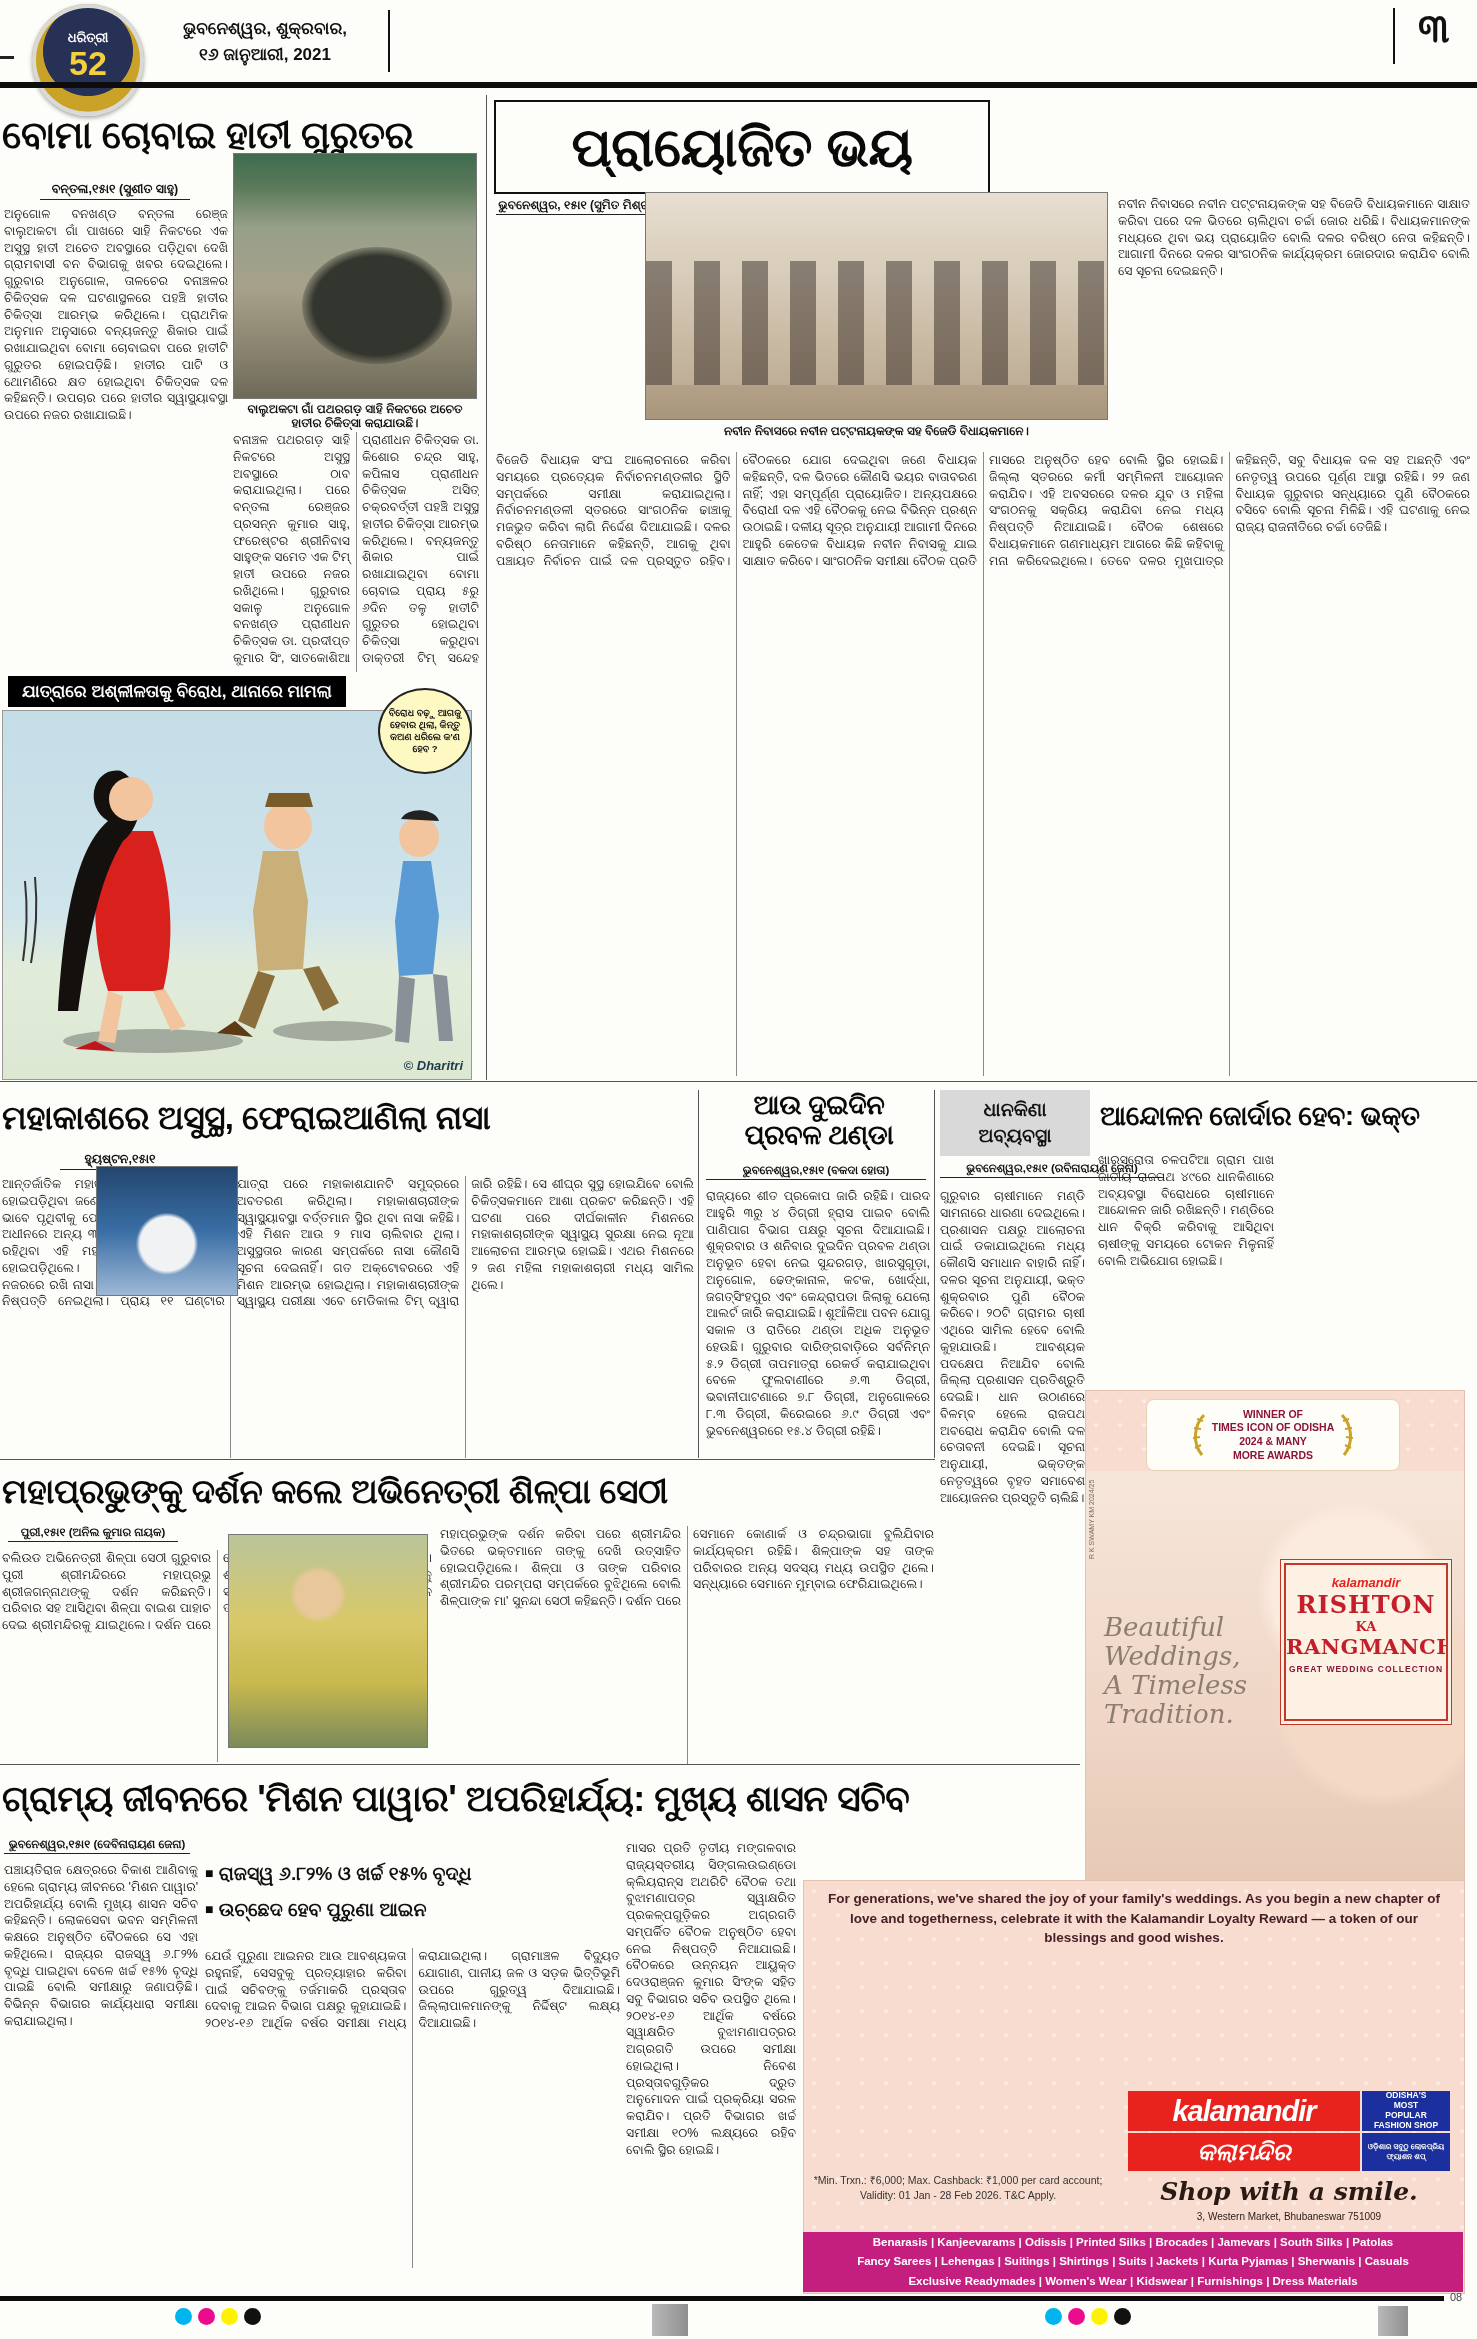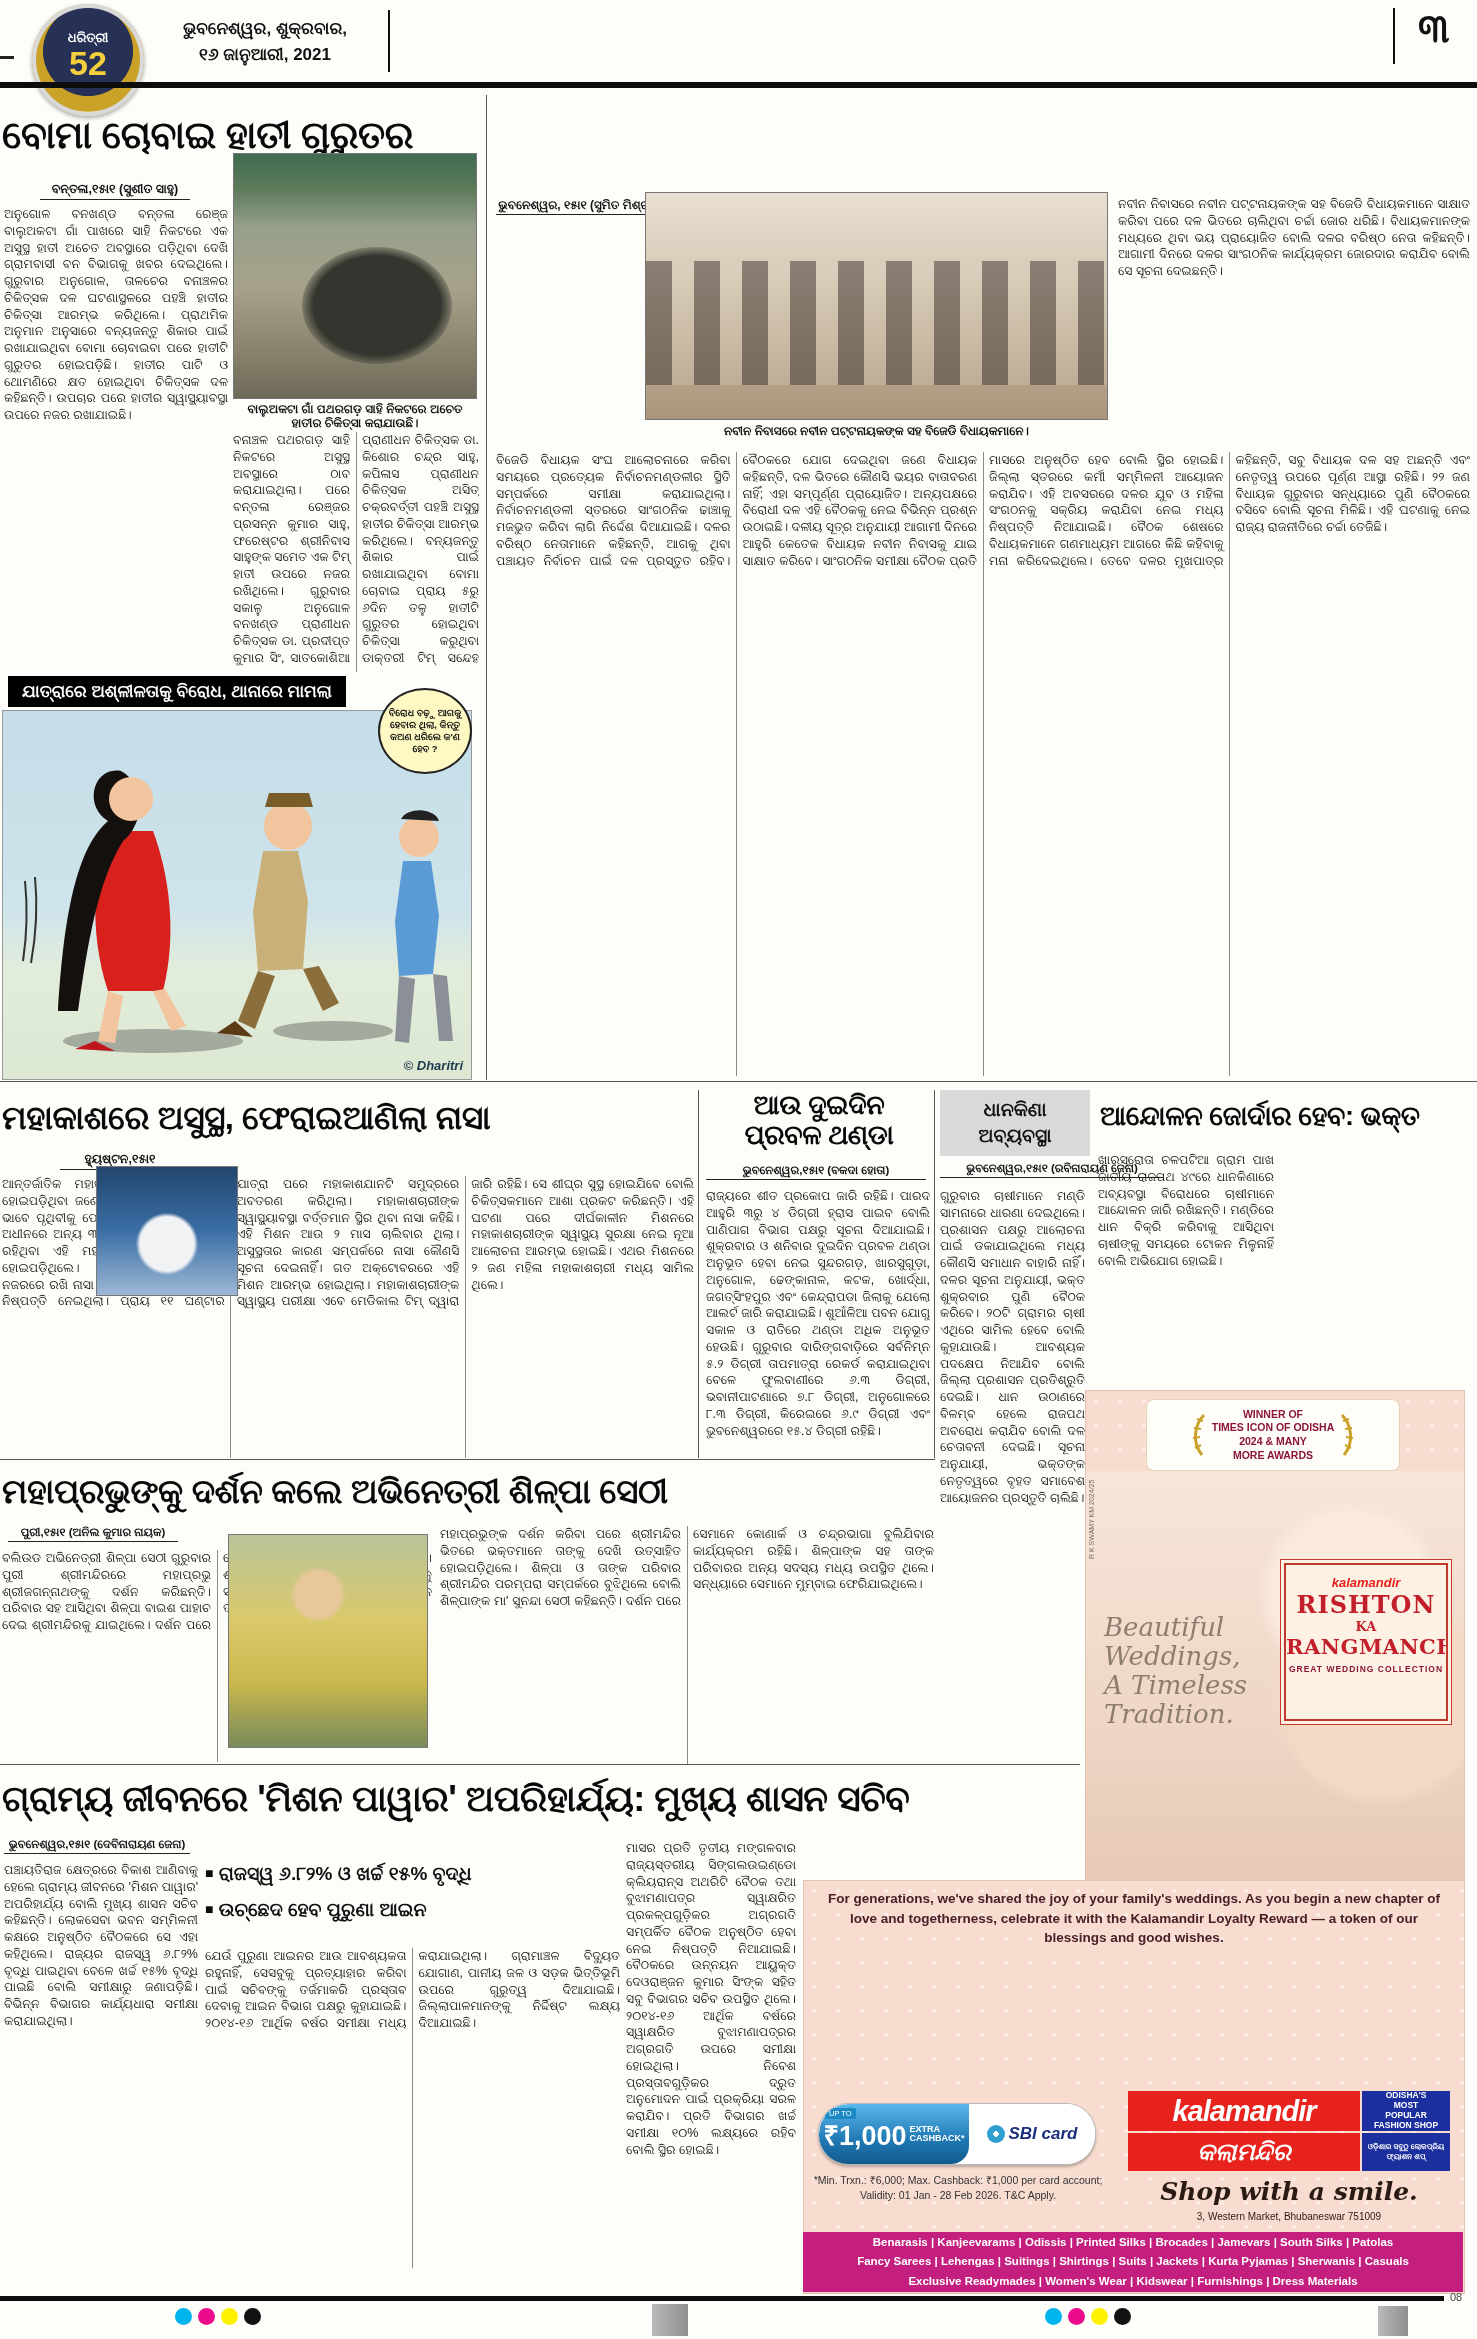--- a/index.html
+++ b/index.html
@@ -110,20 +110,23 @@
     <g stroke="#333" stroke-width="2" fill="none">
           <path d="M20 250 q6 -40 2 -80"></path>
           <path d="M28 252 q8 -44 4 -86"></path>
         </g>
   </svg>
   <div style="position:absolute;right:8px;bottom:6px;font-size:13px;font-style:italic;color:#1d3a4a;font-weight:bold;">© Dharitri</div>
 </div>
 <div class="abs bubble" style="left:378px;top:688px;width:94px;height:86px;z-index:5;">ବିରୋଧ ବଢ଼ୁ ଆଗକୁ ହେବାର ଥିଲା, କିନ୍ତୁ କଅଣ ଧରିଲେ କ'ଣ ହେବ ?</div>
 
 <div class="abs vrule" style="left:486px;top:95px;height:985px;"></div>
+<div class="abs" style="left:494px;top:100px;width:492px;height:90px;border:2px solid #111;display:flex;align-items:center;justify-content:center;">
+  <div class="headline" style="font-size:54px;">ପ୍ରାୟୋଜିତ ଭୟ</div>
+</div>
 <div class="abs byline" style="left:496px;top:198px;width:160px;white-space:normal;font-size:12px;">ଭୁବନେଶ୍ୱର, ୧୫ା୧ (ସୁମିତ ମିଶ୍ର)</div>
 <div class="abs photo" style="left:645px;top:192px;width:463px;height:228px;background:
   linear-gradient(180deg,#e8dfd2 0%,#d8ccb8 35%,#bfae94 70%,#a8957c 100%);">
   <div style="position:absolute;left:0;top:30%;width:100%;height:55%;background:repeating-linear-gradient(90deg,rgba(70,60,55,.55) 0 26px,rgba(220,210,195,.25) 26px 48px);"></div>
 </div>
 <div class="abs caption" style="left:645px;top:424px;width:463px;">ନବୀନ ନିବାସରେ ନବୀନ ପଟ୍ଟନାୟକଙ୍କ ସହ ବିଜେଡି ବିଧାୟକମାନେ।</div>
 <div class="abs body-text" style="left:1118px;top:196px;width:352px;height:246px;">ନବୀନ ନିବାସରେ ନବୀନ ପଟ୍ଟନାୟକଙ୍କ ସହ ବିଜେଡି ବିଧାୟକମାନେ ସାକ୍ଷାତ କରିବା ପରେ ଦଳ ଭିତରେ ଚାଲିଥିବା ଚର୍ଚ୍ଚା ଜୋର ଧରିଛି। ବିଧାୟକମାନଙ୍କ ମଧ୍ୟରେ ଥିବା ଭୟ ପ୍ରାୟୋଜିତ ବୋଲି ଦଳର ବରିଷ୍ଠ ନେତା କହିଛନ୍ତି। ଆଗାମୀ ଦିନରେ ଦଳର ସାଂଗଠନିକ କାର୍ଯ୍ୟକ୍ରମ ଜୋରଦାର କରାଯିବ ବୋଲି ସେ ସୂଚନା ଦେଇଛନ୍ତି।</div>
 <div class="abs body-text cols4" style="left:496px;top:452px;width:974px;height:624px;">ବିଜେଡି ବିଧାୟକ ସଂଘ ଆଲୋଚନାରେ କରିବା ସମୟରେ ପ୍ରତ୍ୟେକ ନିର୍ବାଚନମଣ୍ଡଳୀର ସ୍ଥିତି ସମ୍ପର୍କରେ ସମୀକ୍ଷା କରାଯାଇଥିଲା। ନିର୍ବାଚନମଣ୍ଡଳୀ ସ୍ତରରେ ସାଂଗଠନିକ ଢାଞ୍ଚାକୁ ମଜଭୁତ କରିବା ଲାଗି ନିର୍ଦ୍ଦେଶ ଦିଆଯାଇଛି। ଦଳର ବରିଷ୍ଠ ନେତାମାନେ କହିଛନ୍ତି, ଆଗକୁ ଥିବା ପଞ୍ଚାୟତ ନିର୍ବାଚନ ପାଇଁ ଦଳ ପ୍ରସ୍ତୁତ ରହିବ। ବୈଠକରେ ଯୋଗ ଦେଇଥିବା ଜଣେ ବିଧାୟକ କହିଛନ୍ତି, ଦଳ ଭିତରେ କୌଣସି ଭୟର ବାତାବରଣ ନାହିଁ; ଏହା ସମ୍ପୂର୍ଣ୍ଣ ପ୍ରାୟୋଜିତ। ଅନ୍ୟପକ୍ଷରେ ବିରୋଧୀ ଦଳ ଏହି ବୈଠକକୁ ନେଇ ବିଭିନ୍ନ ପ୍ରଶ୍ନ ଉଠାଇଛି। ଦଳୀୟ ସୂତ୍ର ଅନୁଯାୟୀ ଆଗାମୀ ଦିନରେ ଆହୁରି କେତେକ ବିଧାୟକ ନବୀନ ନିବାସକୁ ଯାଇ ସାକ୍ଷାତ କରିବେ। ସାଂଗଠନିକ ସମୀକ୍ଷା ବୈଠକ ପ୍ରତି ମାସରେ ଅନୁଷ୍ଠିତ ହେବ ବୋଲି ସ୍ଥିର ହୋଇଛି। ଜିଲ୍ଲା ସ୍ତରରେ କର୍ମୀ ସମ୍ମିଳନୀ ଆୟୋଜନ କରାଯିବ। ଏହି ଅବସରରେ ଦଳର ଯୁବ ଓ ମହିଳା ସଂଗଠନକୁ ସକ୍ରିୟ କରାଯିବା ନେଇ ମଧ୍ୟ ନିଷ୍ପତ୍ତି ନିଆଯାଇଛି। ବୈଠକ ଶେଷରେ ବିଧାୟକମାନେ ଗଣମାଧ୍ୟମ ଆଗରେ କିଛି କହିବାକୁ ମନା କରିଦେଇଥିଲେ। ତେବେ ଦଳର ମୁଖପାତ୍ର କହିଛନ୍ତି, ସବୁ ବିଧାୟକ ଦଳ ସହ ଅଛନ୍ତି ଏବଂ ନେତୃତ୍ୱ ଉପରେ ପୂର୍ଣ୍ଣ ଆସ୍ଥା ରହିଛି। ୨୨ ଜଣ ବିଧାୟକ ଗୁରୁବାର ସନ୍ଧ୍ୟାରେ ପୁଣି ବୈଠକରେ ବସିବେ ବୋଲି ସୂଚନା ମିଳିଛି। ଏହି ଘଟଣାକୁ ନେଇ ରାଜ୍ୟ ରାଜନୀତିରେ ଚର୍ଚ୍ଚା ତେଜିଛି।</div>
 <div class="abs hrule" style="left:0;top:1081px;width:1477px;"></div>
 
@@ -201,34 +204,20 @@
     <div style="font-size:13px;font-style:italic;color:#e8221c;font-family:'Liberation Sans',sans-serif;font-weight:bold;">kalamandir</div>
     <div style="font-size:24px;font-weight:bold;letter-spacing:1px;">RISHTON</div>
     <div style="font-size:13px;font-weight:bold;">KA</div>
     <div style="font-size:21px;font-weight:bold;letter-spacing:0.5px;">RANGMANCH</div>
     <div style="font-size:8.5px;letter-spacing:1px;color:#8a1538;margin-top:5px;font-family:'Liberation Sans',sans-serif;font-weight:bold;">GREAT WEDDING COLLECTION</div>
   </div>
   <div class="abs" style="left:2px;top:168px;transform:rotate(-90deg);transform-origin:left top;font-size:7px;color:#7a6a60;white-space:nowrap;">R K SWAMY KM 2024/25</div>
 </div>
 <div class="abs ad-bg" style="left:803px;top:1880px;width:660px;height:412px;border:1px solid #e3c2b2;">
   <div style="position:absolute;left:16px;top:8px;width:628px;font-size:13.5px;color:#4a2028;font-weight:bold;text-align:center;line-height:1.45;">For generations, we've shared the joy of your family's weddings. As you begin a new chapter of love and togetherness, celebrate it with the Kalamandir Loyalty Reward — a token of our blessings and good wishes.</div>
-  <div class="cashband" style="position:absolute;left:14px;top:222px;width:276px;height:60px;">
-    <div class="cashblue">
-      <span style="position:absolute;left:6px;top:4px;background:#1b8ac4;font-size:7.5px;padding:1px 4px;border-radius:2px;">UP TO</span>
-      <span style="font-size:27px;font-weight:bold;">₹1,000</span>
-      <span style="display:inline-block;margin-left:3px;line-height:1.05;text-align:left;">
-        <span style="display:block;font-size:9px;font-weight:bold;">EXTRA</span>
-        <span style="display:block;font-size:9px;font-weight:bold;">CASHBACK*</span>
-      </span>
-    </div>
-    <div style="flex:1;display:flex;align-items:center;justify-content:center;gap:4px;background:#fff;">
-      <span style="width:18px;height:18px;border-radius:50%;background:radial-gradient(circle,#fff 0 22%,#2f9fd0 23% 100%);display:inline-block;"></span>
-      <span style="font-size:17px;font-weight:bold;color:#1c2f7c;font-style:italic;">SBI card</span>
-    </div>
-  </div>
   <div class="finetext" style="position:absolute;left:6px;top:292px;width:296px;">
     <div>*Min. Trxn.: ₹6,000; Max. Cashback: ₹1,000 per card account;</div>
     <div>Validity: 01 Jan - 28 Feb 2026. T&amp;C Apply.</div>
   </div>
   <div style="position:absolute;left:10px;top:350px;font-size:10.5px;color:#333;">*Conditions Apply</div>
   <div style="position:absolute;left:324px;top:210px;width:322px;height:80px;display:grid;grid-template-columns:232px 88px;grid-template-rows:40px 38px;gap:2px;">
     <div class="kalared" style="font-size:29px;letter-spacing:-1px;">kalamandir</div>
     <div class="kalablue" style="font-size:8.5px;line-height:1.15;">
       <div>ODISHA'S</div>
       <div>MOST</div>

